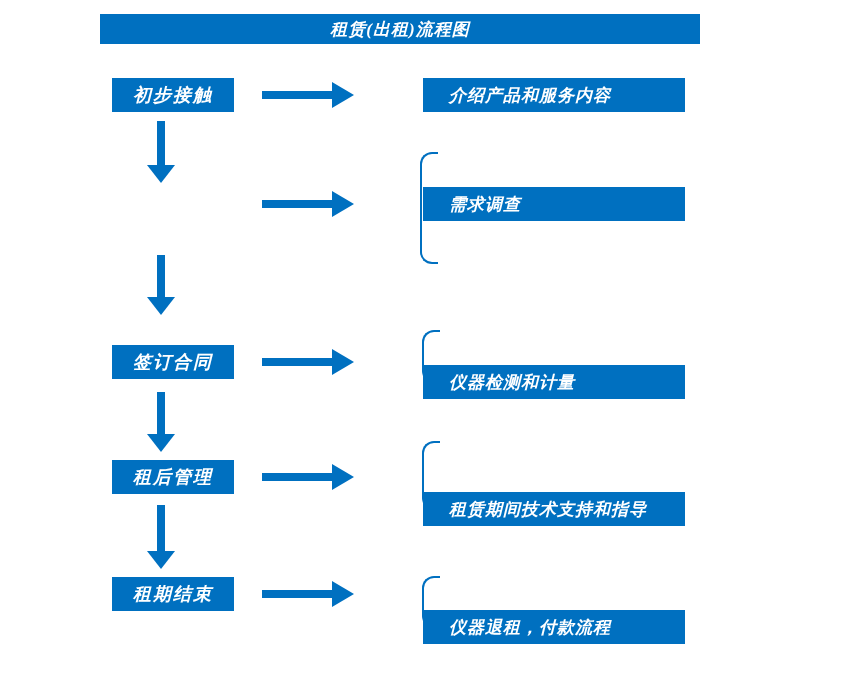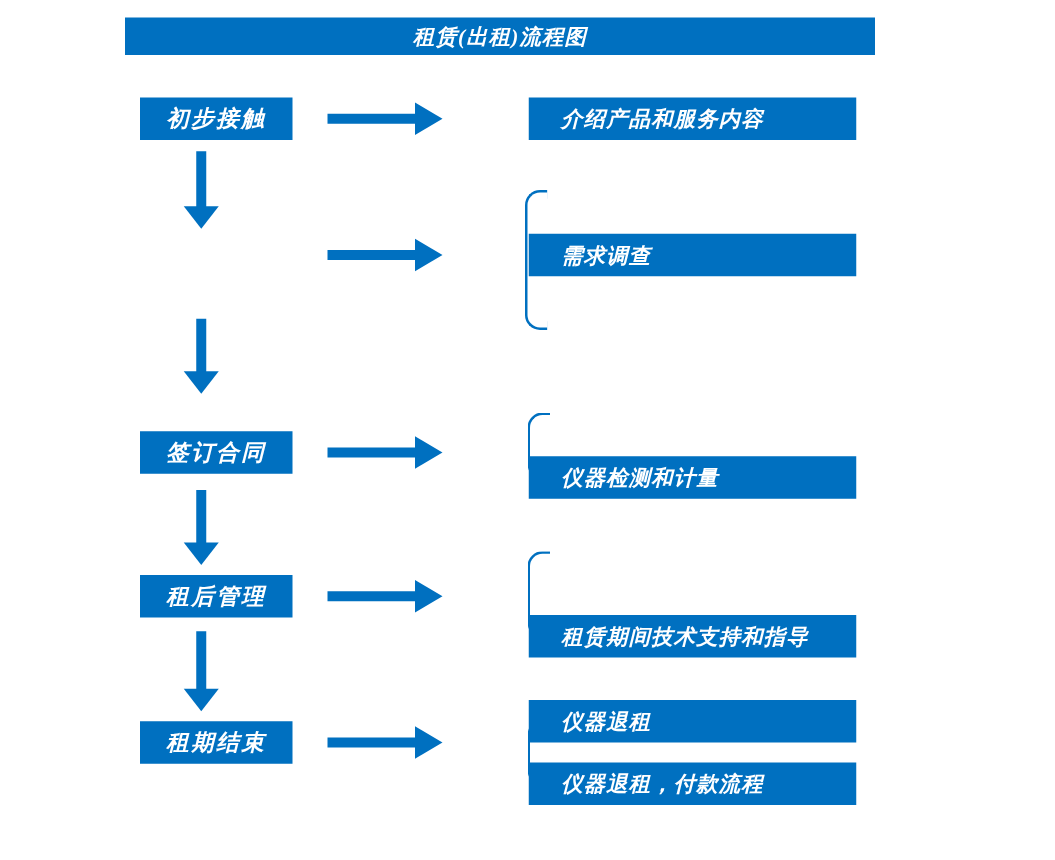--- a/index.html
+++ b/index.html
@@ -128,16 +128,15 @@
   <div class="bracket" style="left:422px;top:576px;height:52px"></div>
 
   <div class="box out" style="top:78px">介绍产品和服务内容</div>
 
   <div class="box out" style="top:187px">需求调查</div>
 
   <div class="box out" style="top:365px">仪器检测和计量</div>
 
   <div class="box out" style="top:492px">租赁期间技术支持和指导</div>
 
-  <div class="box out" style="top:560px">仪器退租</div>
   <div class="box out" style="top:610px">仪器退租，付款流程</div>
 
 </div>
 
 </body></html>

